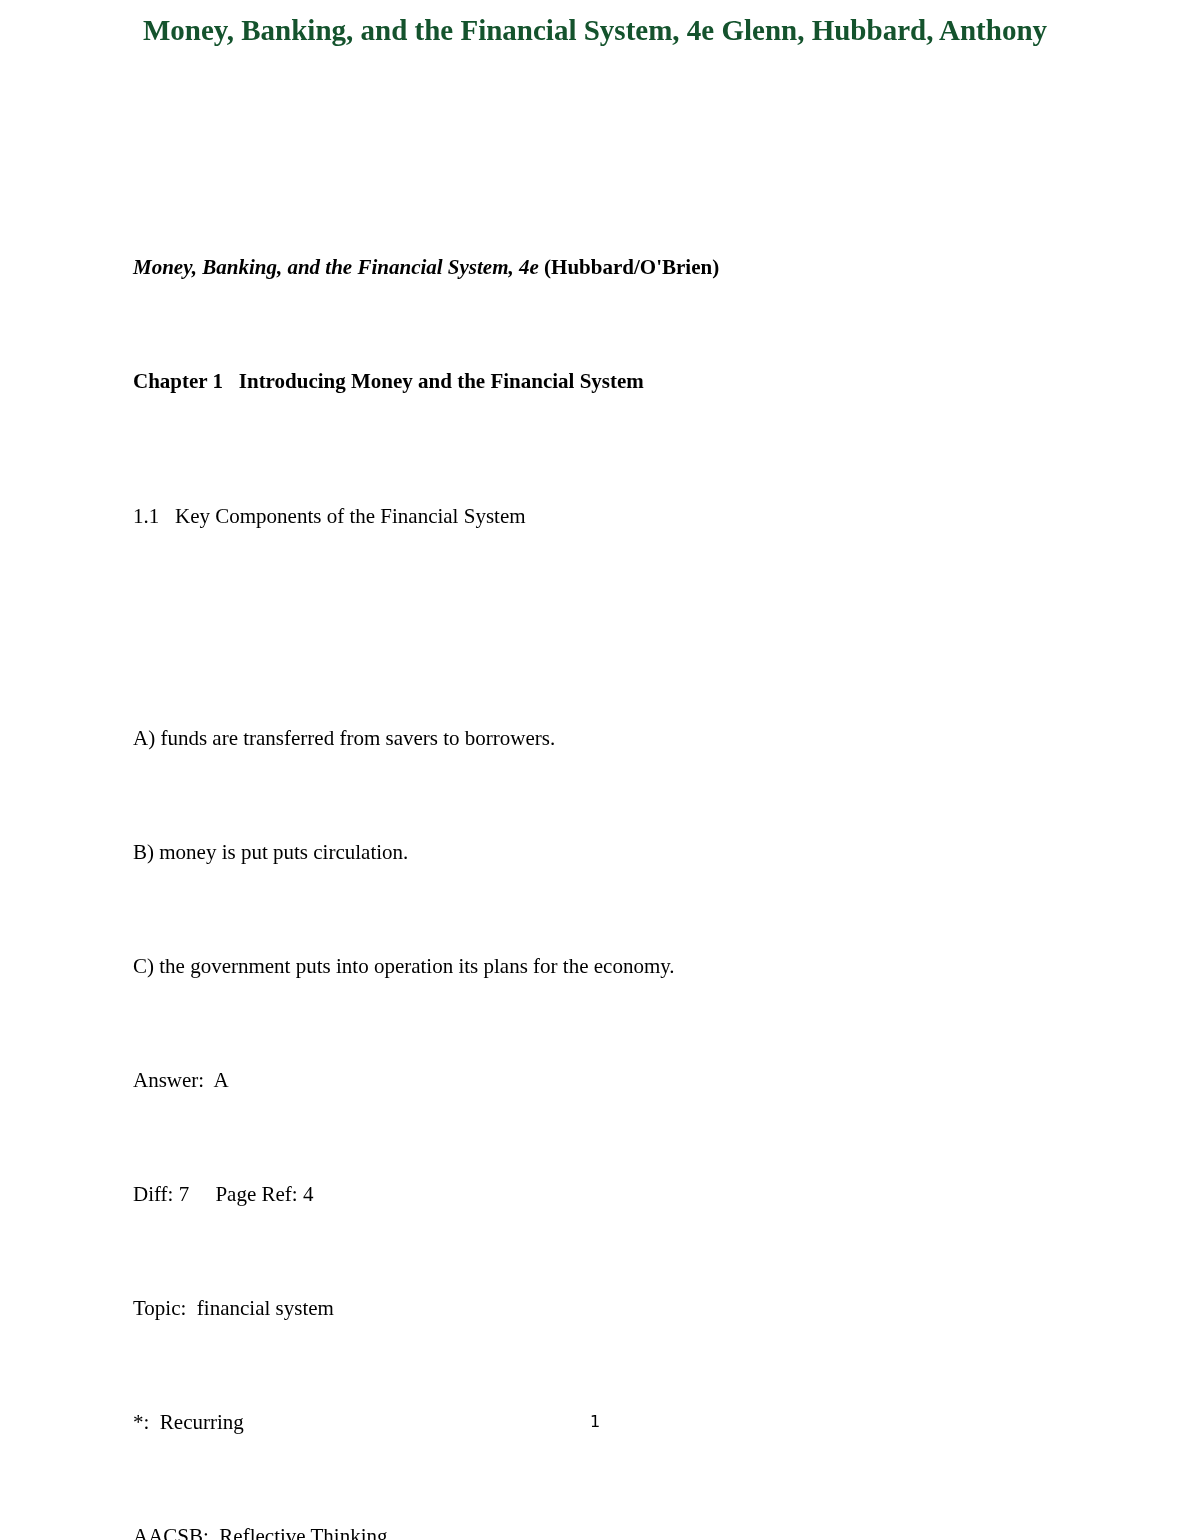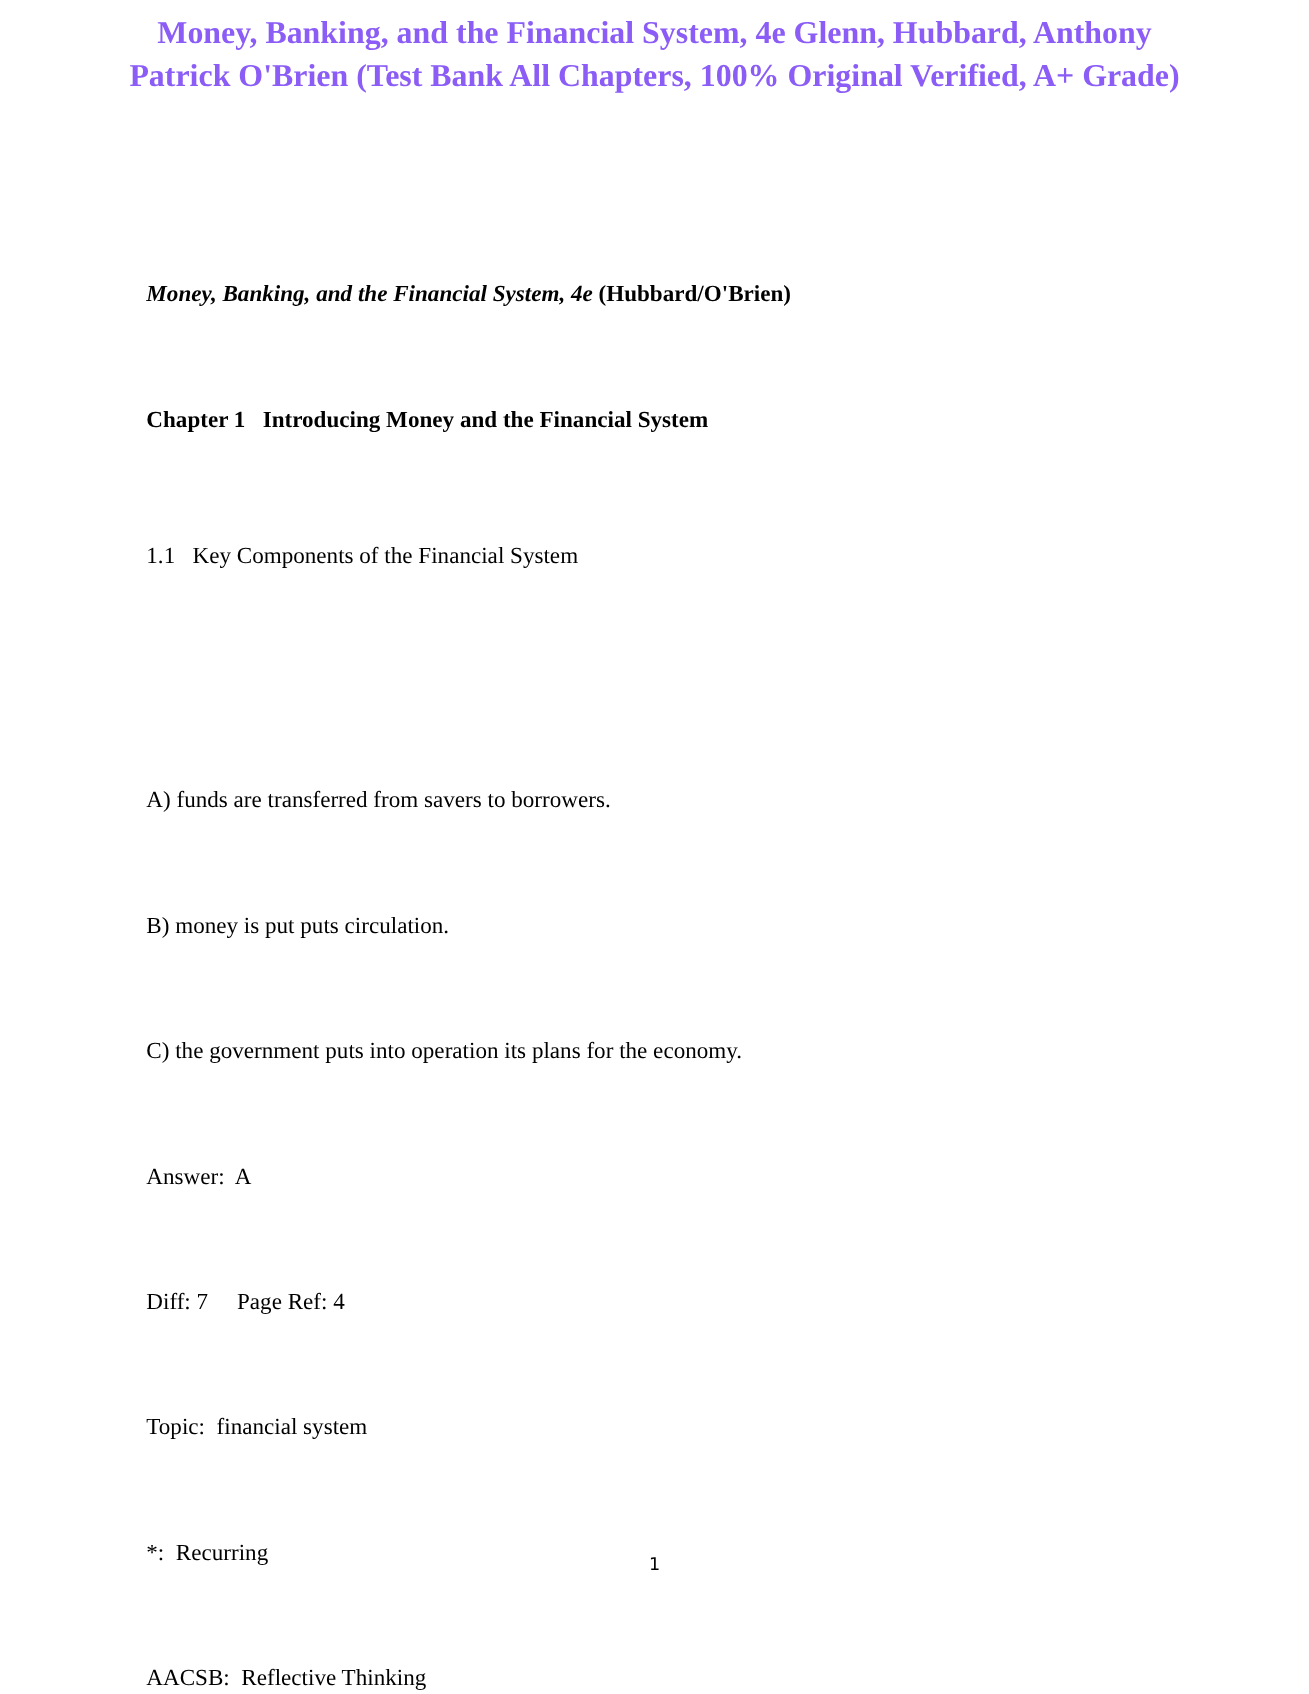--- a/index.html
+++ b/index.html
@@ -33,41 +33,40 @@
     font-size: 21px;
     line-height: 27px;
     white-space: pre-wrap;
   }
   .line {
     min-height: 27px;
     margin-top: 33px;
   }
   .bold { font-weight: bold; }
   .italic { font-style: italic; }
-  .section-heading { margin-top: 16px; }
+  .section-heading { margin-top: 27px; }
   .question { margin-top: 27px; }
   .page-number {
     position: absolute;
     top: 1410px;
     left: 0;
     width: 1190px;
     text-align: center;
     font-family: "DejaVu Sans", sans-serif;
     font-size: 16px;
     line-height: 24px;
   }
 </style>
 </head>
 <body>
 
 <div class="page">
 
-  <header class="doc-header" style="color: #8b5cf6;">
+  <header class="doc-header" style="color: #14532d;">
     <div>Money, Banking, and the Financial System, 4e Glenn, Hubbard, Anthony</div>
-    <div>Patrick O'Brien (Test Bank All Chapters, 100% Original Verified, A+ Grade)</div>
   </header>
 
   <main class="doc-body">
 
     <div class="line bold"><span class="italic">Money, Banking, and the Financial System, 4e</span><span> (Hubbard/O'Brien)</span></div>
     <div class="line bold">Chapter 1   Introducing Money and the Financial System</div>
 
     <div class="line section-heading">1.1   Key Components of the Financial System</div>
 
     <section class="question">

